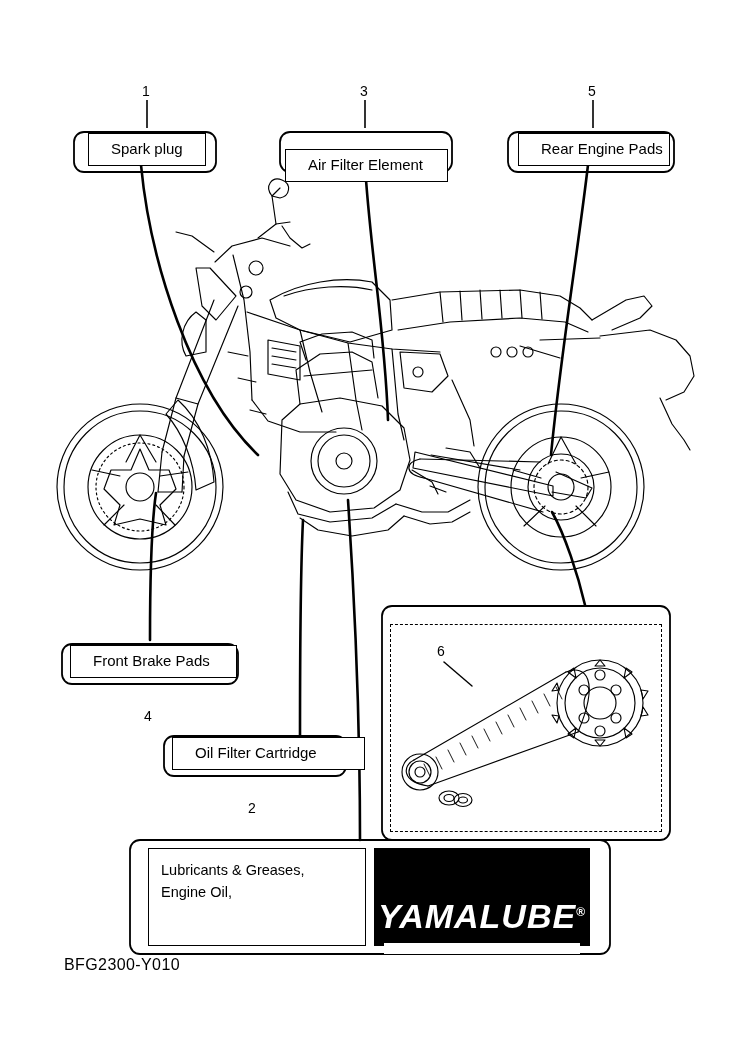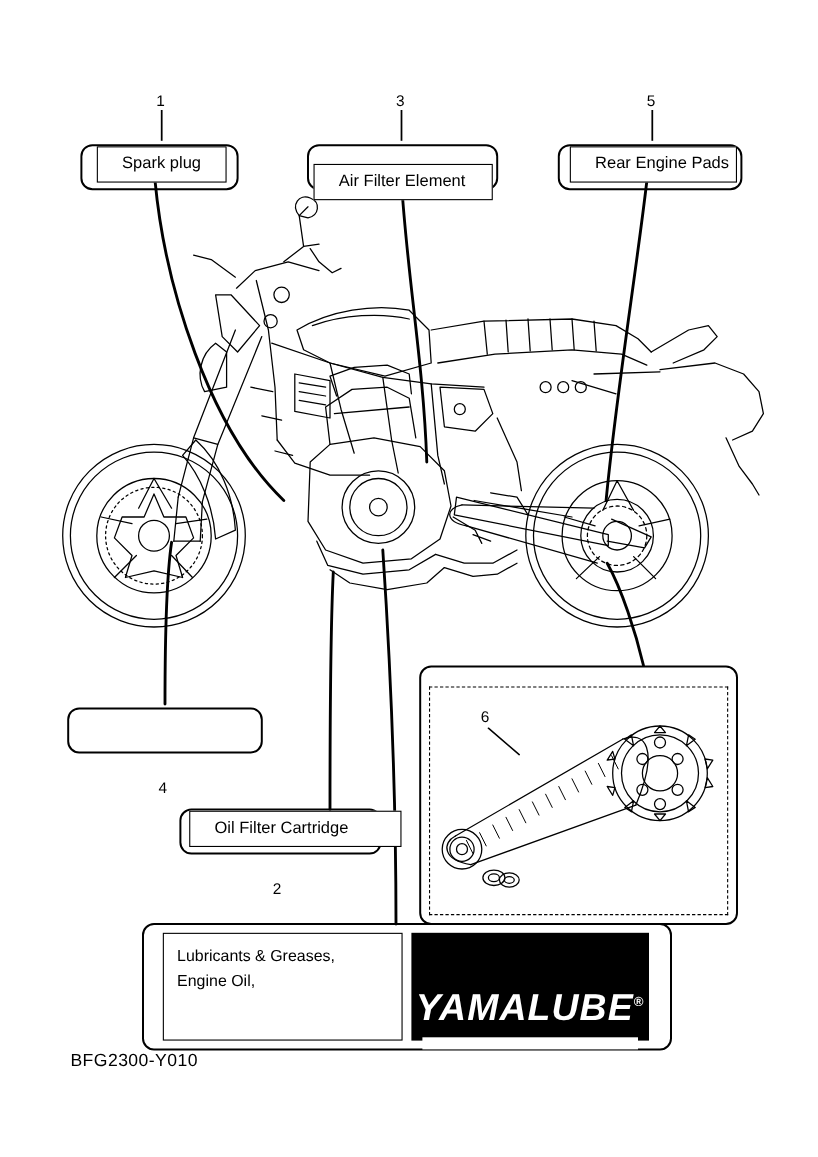--- a/index.html
+++ b/index.html
@@ -281,20 +281,23 @@
   </div>
 
   <div class="callout" style="left:285px; top:149px; width:163px; height:33px; display:flex; align-items:center;">
     <span>Air Filter Element</span>
   </div>
 
   <div class="callout" style="left:518px; top:133px; width:152px; height:33px; display:flex; align-items:center;">
     <span>Rear Engine Pads</span>
   </div>
 
+  <div class="callout" style="left:70px; top:645px; width:167px; height:33px; display:flex; align-items:center;">
+    <span>Front Brake Pads</span>
+  </div>
 
   <div class="callout" style="left:172px; top:737px; width:193px; height:33px; display:flex; align-items:center;">
     <span>Oil Filter Cartridge</span>
   </div>
 
   <div class="multiline-box" style="left:148px; top:848px; width:218px; height:98px;">
     <div>Lubricants &amp; Greases,</div>
     <div>Engine Oil,</div>
   </div>
 

